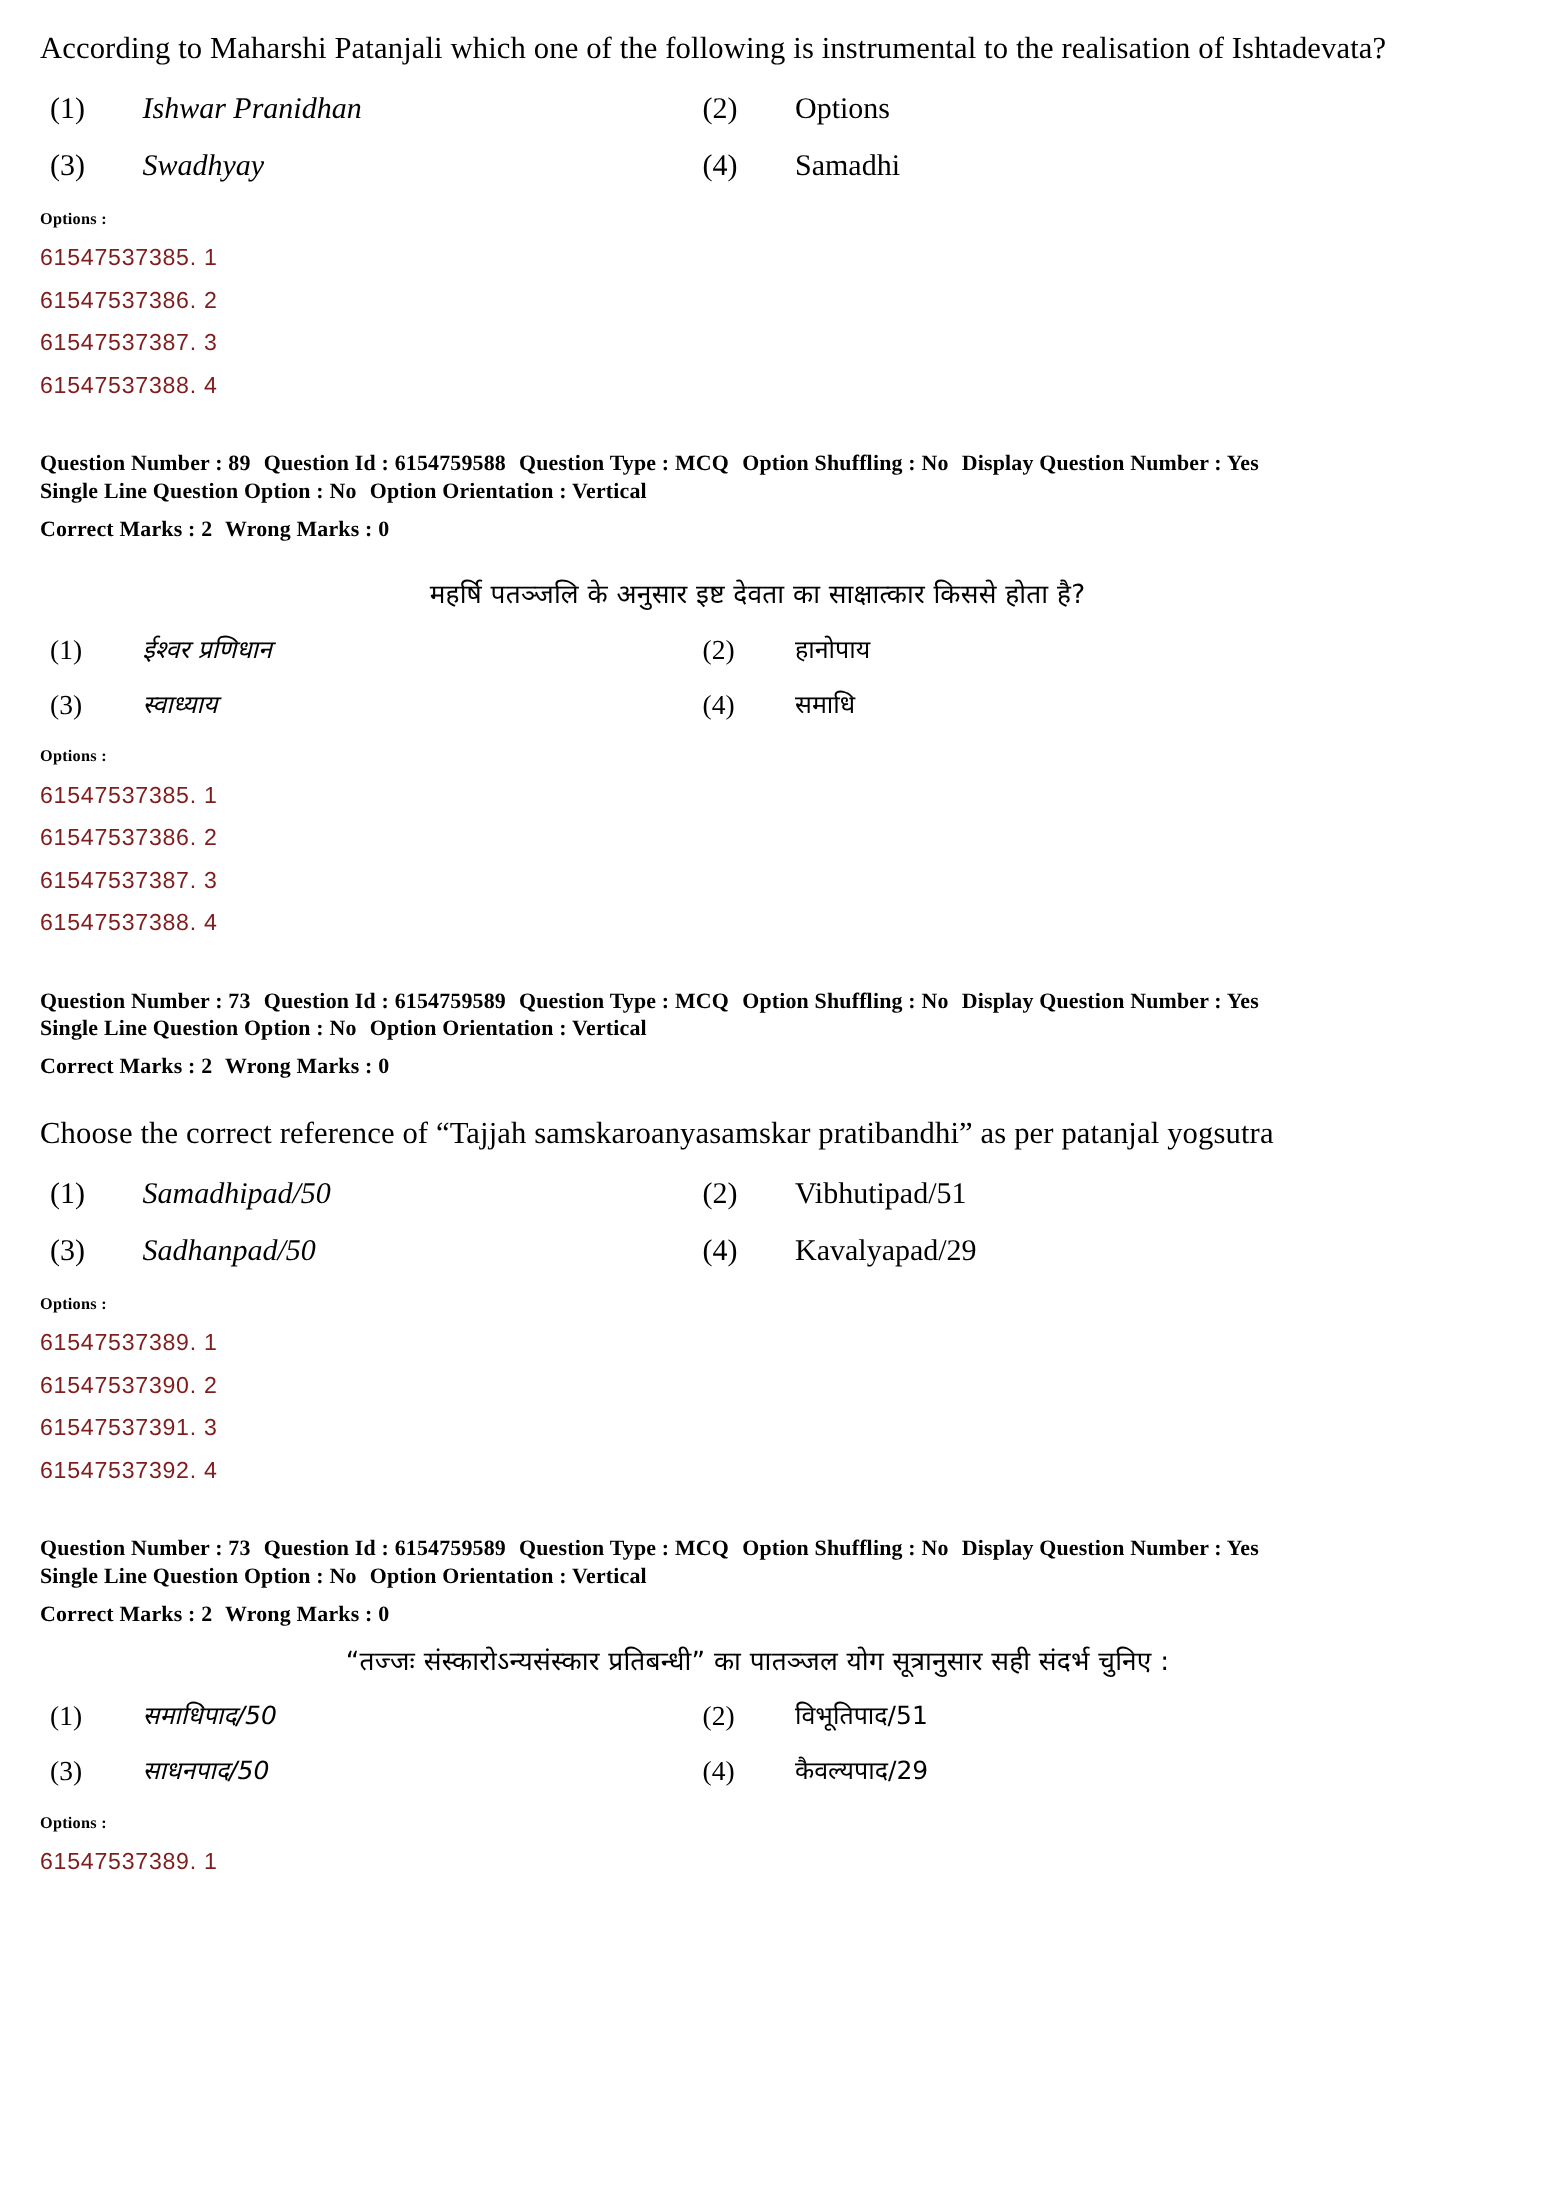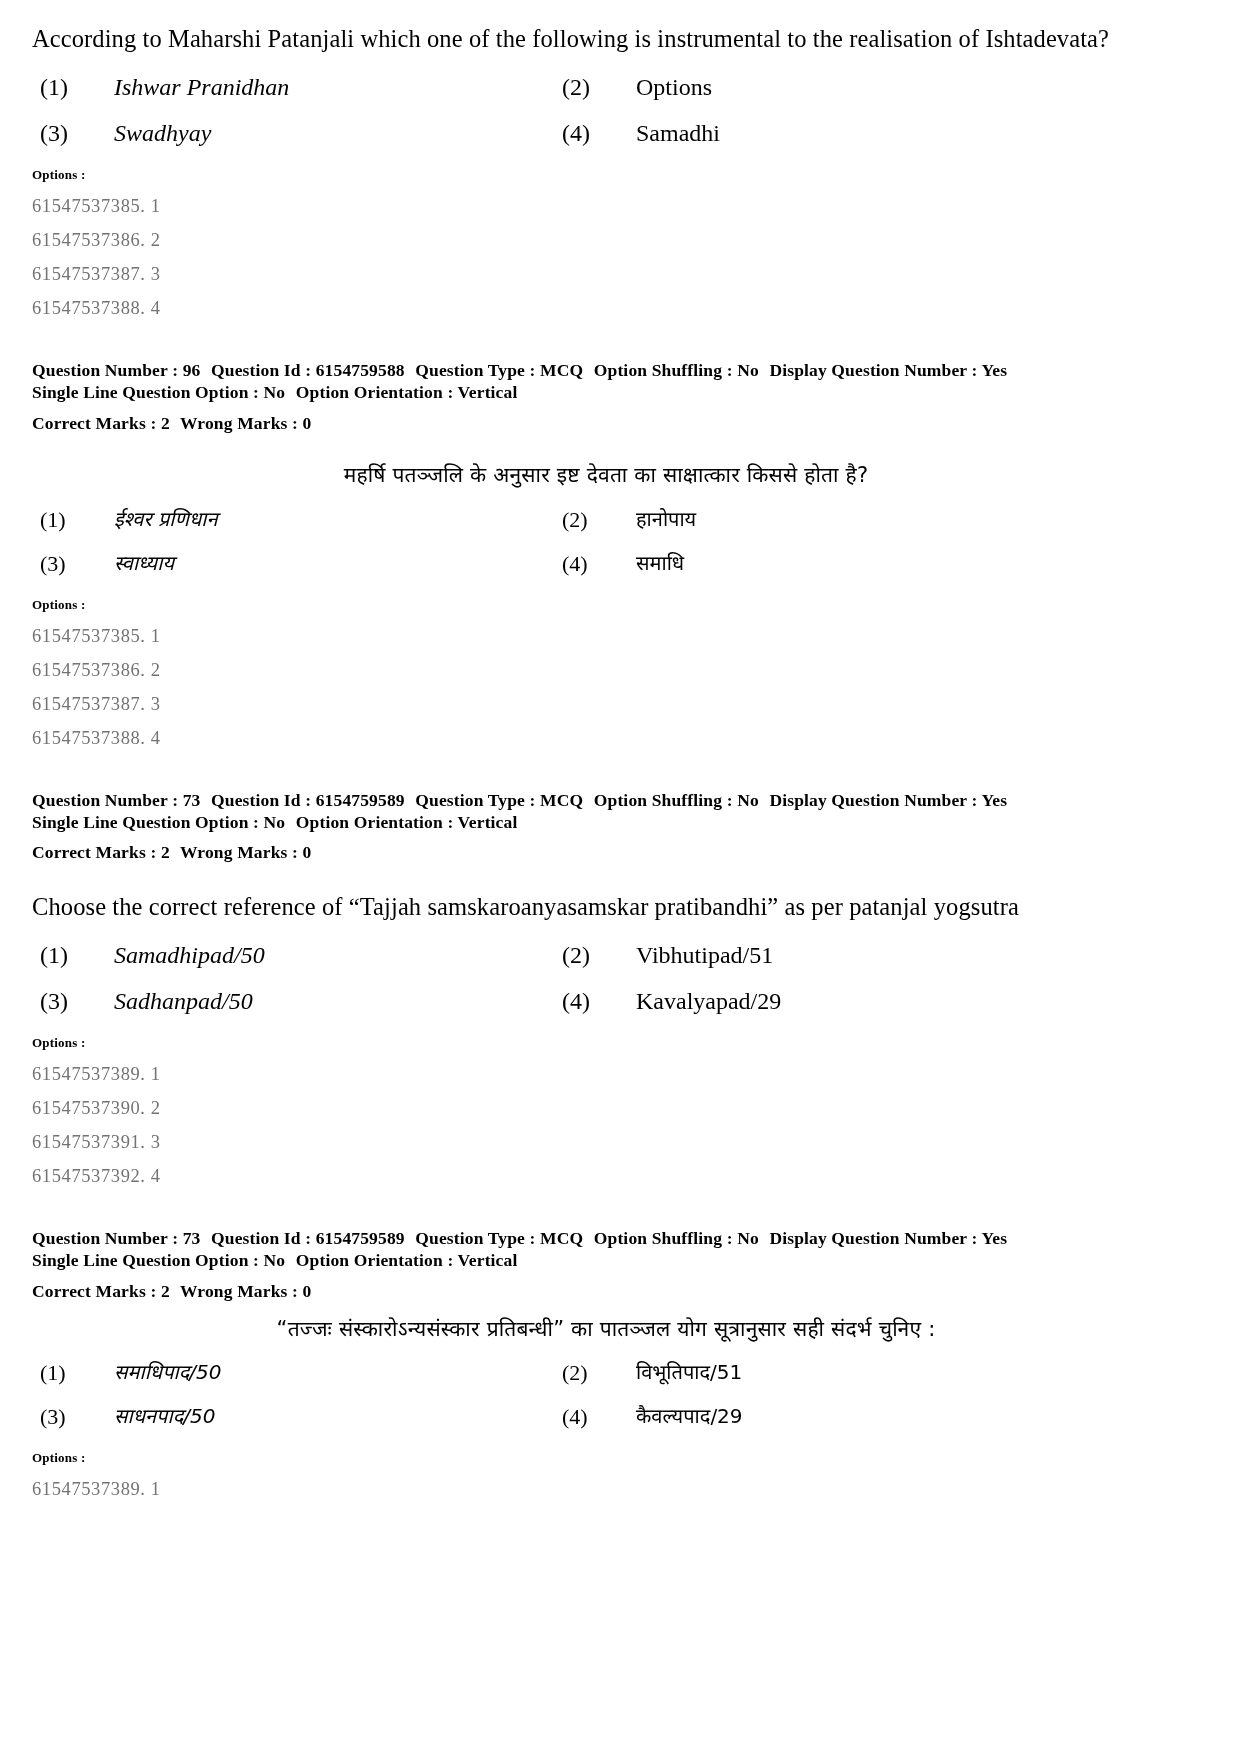--- a/index.html
+++ b/index.html
@@ -80,26 +80,26 @@
 
   
   .options-head {
     font-family: "Liberation Serif", "DejaVu Serif", serif;
     font-weight: bold;
     font-size: 13px;
     margin: 22px 0 6px 2px;
     letter-spacing: 0.2px;
   }
   .optid {
-    font-family: Liberation Serif, serif;
+    font-family: Liberation Sans, sans-serif;
     font-size: 18.5px;
     line-height: 1.84;
     margin-left: 2px;
     letter-spacing: 0.6px;
-    color: #737373;
+    color: #7f1d1d;
   }
 
   
   .meta {
     font-family: "Liberation Serif", "DejaVu Serif", serif;
     font-weight: bold;
     font-size: 17.5px;
     line-height: 1.28;
     margin: 34px 0 0 2px;
     letter-spacing: 0.15px;
@@ -138,21 +138,21 @@
 
     <div class="options-head">Options :</div>
     <div class="optid">61547537385. 1</div>
     <div class="optid">61547537386. 2</div>
     <div class="optid">61547537387. 3</div>
     <div class="optid">61547537388. 4</div>
   </div>
 
   <div class="meta">
     <span>Question Number :</span>
-    <span>96</span><span class="sp"></span>
+    <span>89</span><span class="sp"></span>
     <span>Question Id :</span>
     <span>6154759588</span><span class="sp"></span>
     <span>Question Type :</span>
     <span>MCQ</span><span class="sp"></span>
     <span>Option Shuffling :</span>
     <span>No</span><span class="sp"></span>
     <span>Display Question Number :</span>
     <span>Yes</span>
     <span class="line2">
       <span>Single Line Question Option :</span>

